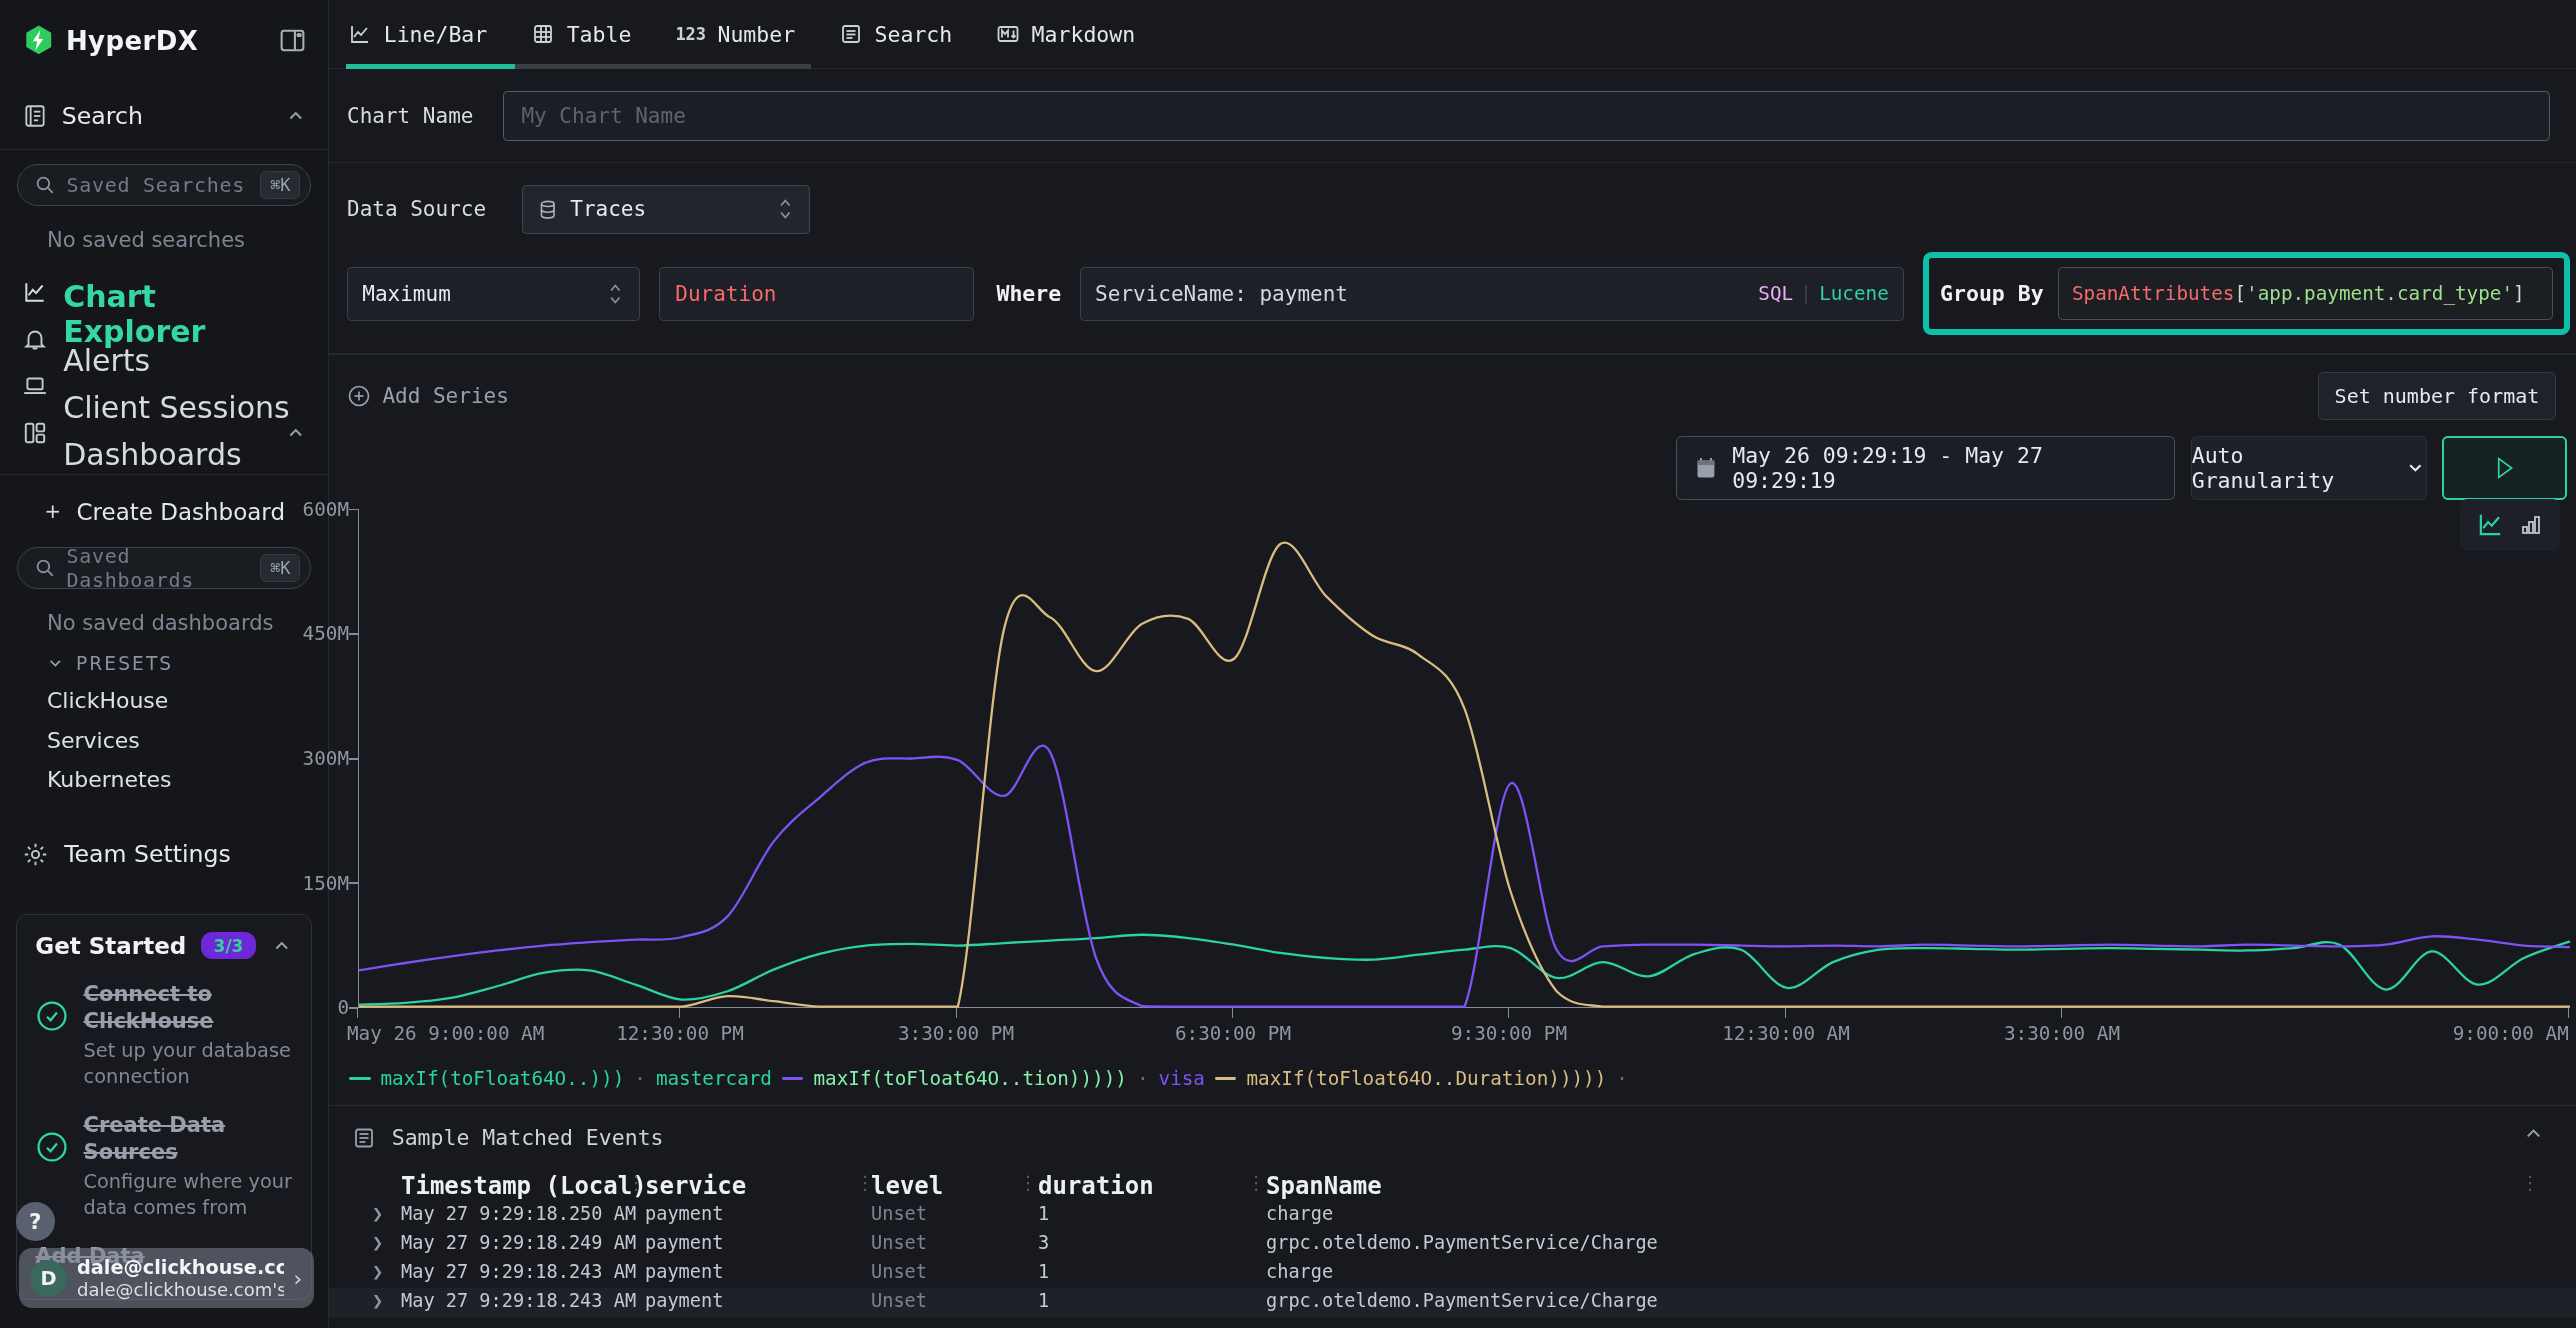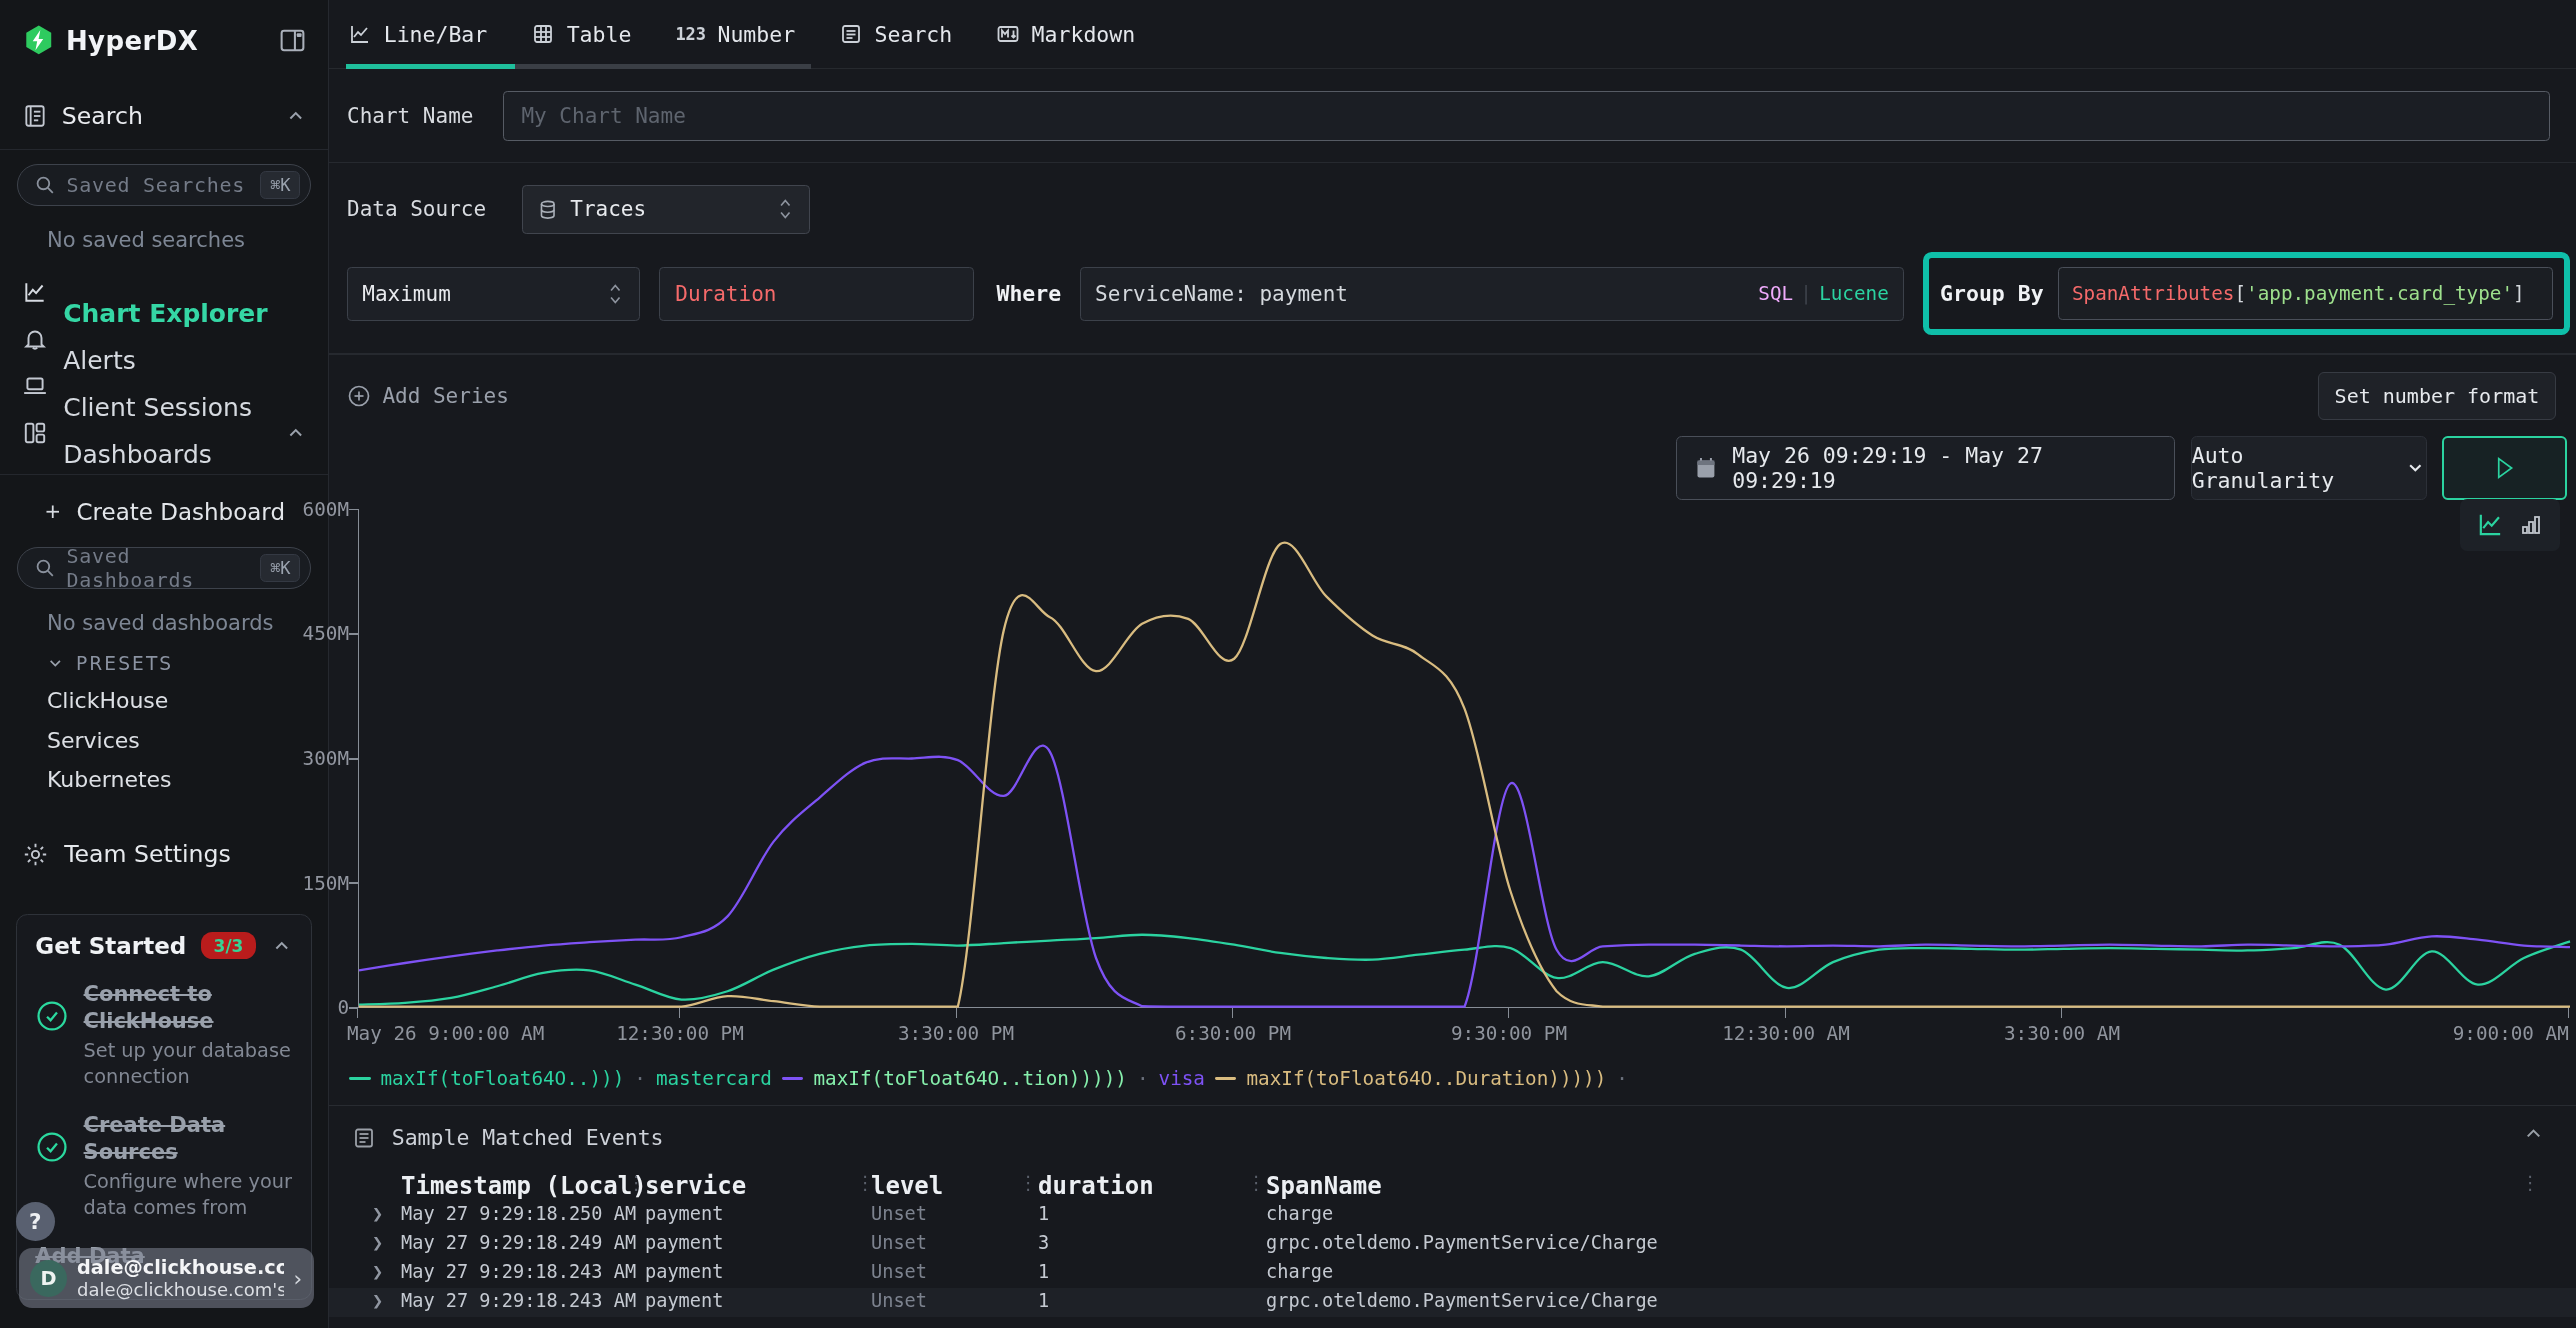--- a/index.html
+++ b/index.html
@@ -42,21 +42,21 @@
   .search-pill .ph { flex:1; font-family:"DejaVu Sans Mono",monospace; font-size:20px; color:#747b88; letter-spacing:0.7px; }
   .kbd {
     font-family:"DejaVu Sans Mono",monospace; font-size:17px; color:#9aa2ae;
     background:#262a31; border:0.7px solid #343943; border-radius:5.7px; padding:2.9px 8.6px;
   }
   .no-saved { margin:21.5px 0 0 47px; font-size:21px; color:#7d8694; }
 
   .side-nav { margin-top:17px; }
   .side-nav-item { display:flex; align-items:center; gap:15.7px; height:47px; padding:0 21.5px; cursor:pointer; }
   .side-nav-item .nav-icon { width:26px; height:26px; color:#c3c8d1; }
-  .side-nav-item .nav-label { font-size:25px; color:#d6dae0; flex:1;margin-top:43px; }
+  .side-nav-item .nav-label { font-size:30px; color:#d6dae0; flex:1;margin-top:43px; }
   .side-nav-item.active .nav-label { color:#35d7a5; font-weight:bold; }
   .side-nav-item.active .nav-icon { color:#d7dbe2; }
 
   .create-dash { display:flex; align-items:center; gap:13px; margin-top:15.7px; padding:0 21.5px 0 42px; height:42px; cursor:pointer; }
   .create-dash .plus { width:21.5px; height:21.5px; color:#d6dae0; }
   .create-dash .cd-label { font-size:23px; color:#e3e6ea; }
 
   .presets-hdr { display:flex; align-items:center; gap:11.4px; margin:18.6px 0 0 46px; }
   .presets-hdr .pr-label { font-size:18.6px; letter-spacing:2.1px; color:#8b93a2; }
   .preset-item { margin:14.3px 0 0 47px; font-size:22px; color:#dde0e5; cursor:pointer; }
@@ -64,21 +64,21 @@
   .team-settings { display:flex; align-items:center; gap:15.7px; margin-top:42px; padding:0 21.5px; height:40px; cursor:pointer; }
   .team-settings .ts-label { font-size:23.6px; color:#e6e9ed; }
   .gear { width:27px; height:27px; color:#c3c8d1; }
 
   .gs-card {
     margin:40px 15.7px 0 15.7px; border:1.4px solid #2e3239; border-radius:11.4px;
     background:#17191e; padding:17px 18.6px; height:386px; overflow:hidden; position:relative;
   }
   .gs-head { display:flex; align-items:center; gap:14.3px; }
   .gs-title { font-size:23px; font-weight:bold; color:#f0f2f5; }
-  .gs-badge { background:#b91c1c; color:#36d395; font-size:17px; font-weight:bold; padding:3.6px 13px; border-radius:11.4px; }
+  .gs-badge { background:#6d28d9; color:#36d395; font-size:17px; font-weight:bold; padding:3.6px 13px; border-radius:11.4px; }
   .gs-head .chev { margin-left:auto; }
   .gs-item { display:flex; gap:14.3px; margin-top:21.5px; }
   .gs-check { width:34px; min-width:34px; height:34px; margin-top:18.6px; color:#2bd99f; }
   .gs-item:first-of-type .gs-check { margin-top:14.3px; }
   .gs-item-title { font-size:21px; font-weight:bold; color:#99a0ab; text-decoration:line-through; line-height:1.3; max-width:215px; }
   .gs-item-sub { font-size:19.3px; color:#828894; line-height:1.35; max-width:222px; margin-top:2.9px; }
 
   .help-fab {
     position:absolute; left:15.7px; top:1202px; width:39px; height:39px; border-radius:50%;
     background:#596070; color:#eef0f3; font-size:21.5px; font-weight:bold;

